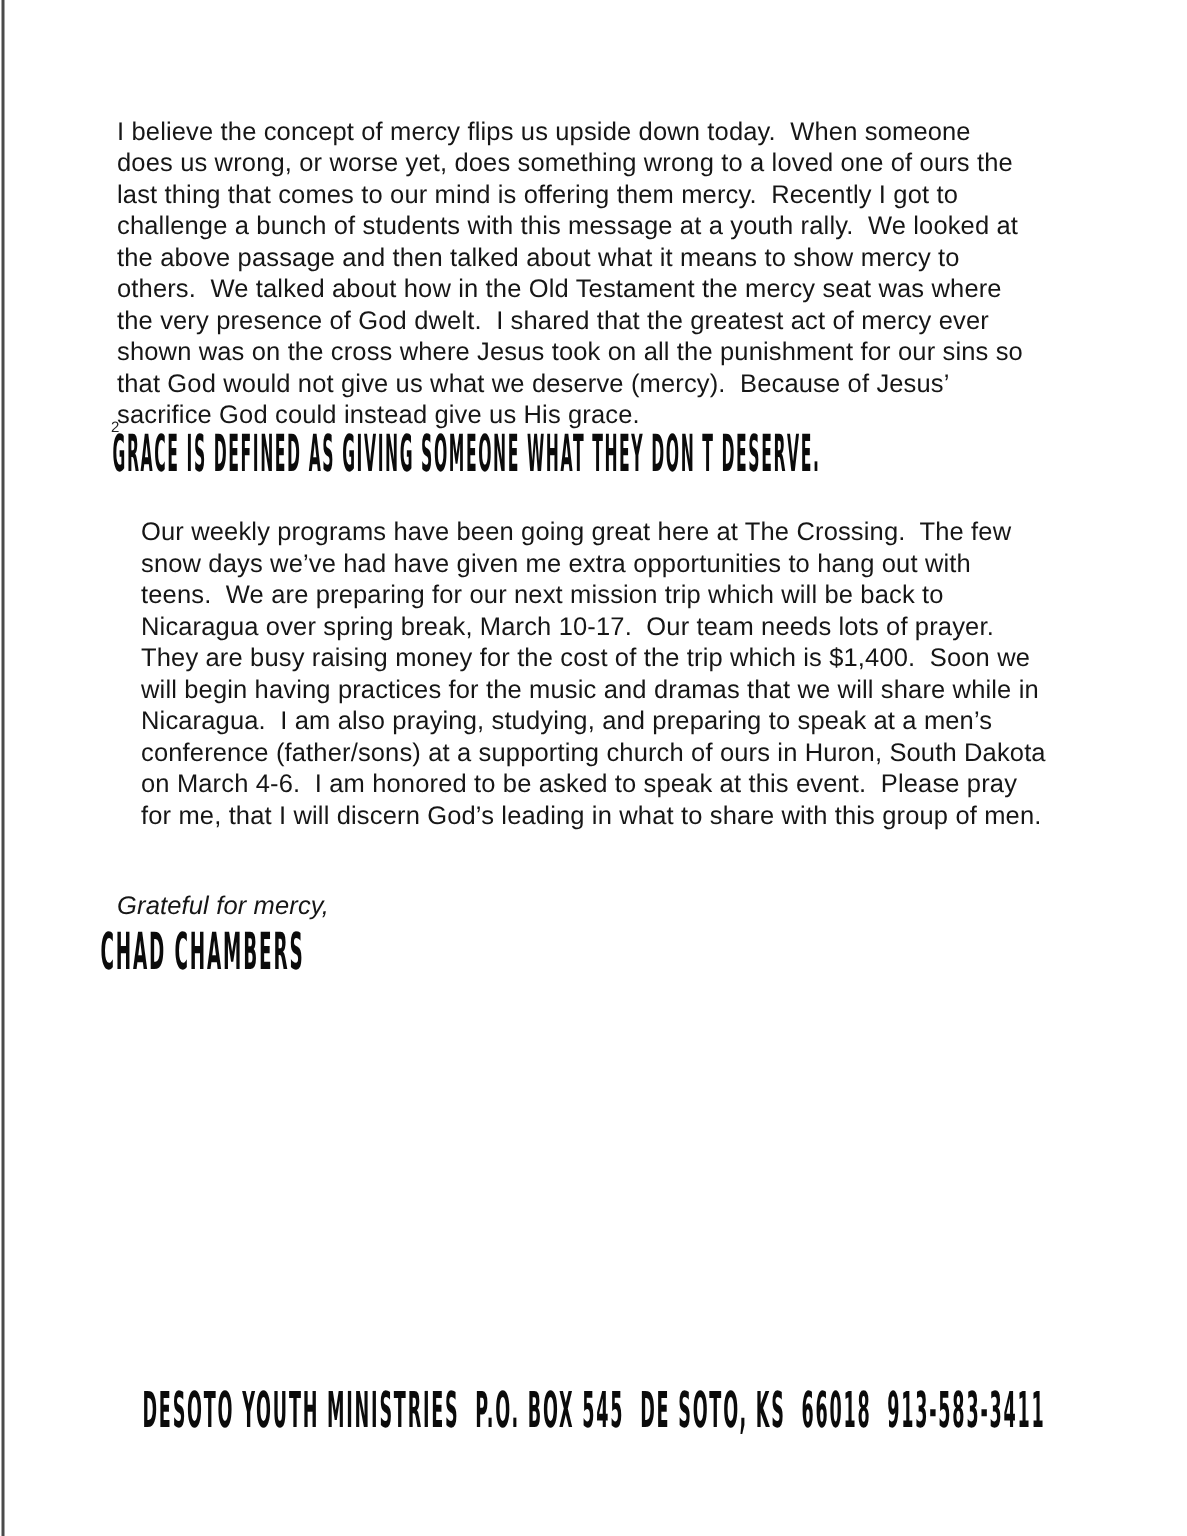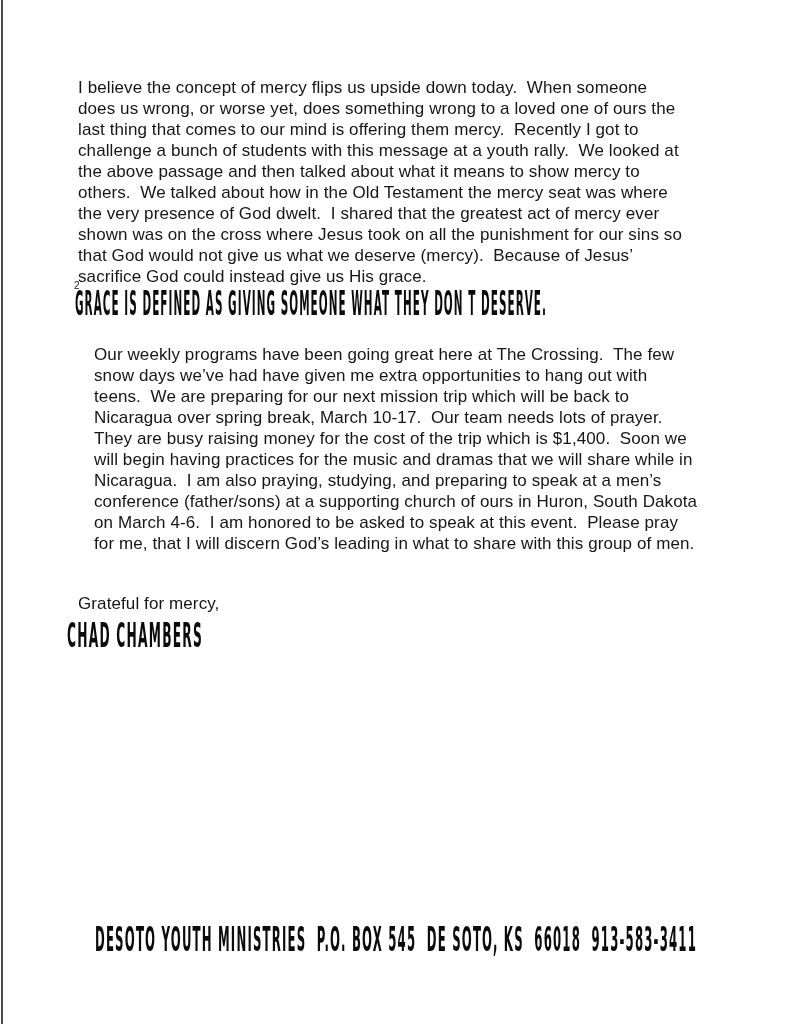--- a/index.html
+++ b/index.html
@@ -25,21 +25,21 @@
     position: absolute;
     margin: 0;
     font-size: 17px;
     line-height: 21px;
     color: #161616;
     white-space: pre;
     letter-spacing: 0.1px;
   }
   .p1 { left: 78px; top: 77px; }
   .p2 { left: 94px; top: 344px; }
-  .closing { left: 78px; top: 593px; }
+  .closing { left: 78px; top: 593px; font-style: italic; }
   .note-2 {
     position: absolute;
     left: 74px; top: 281px;
     font-size: 10px;
     line-height: 10px;
     color: #222;
   }
   .grunge {
     position: absolute;
     margin: 0;

